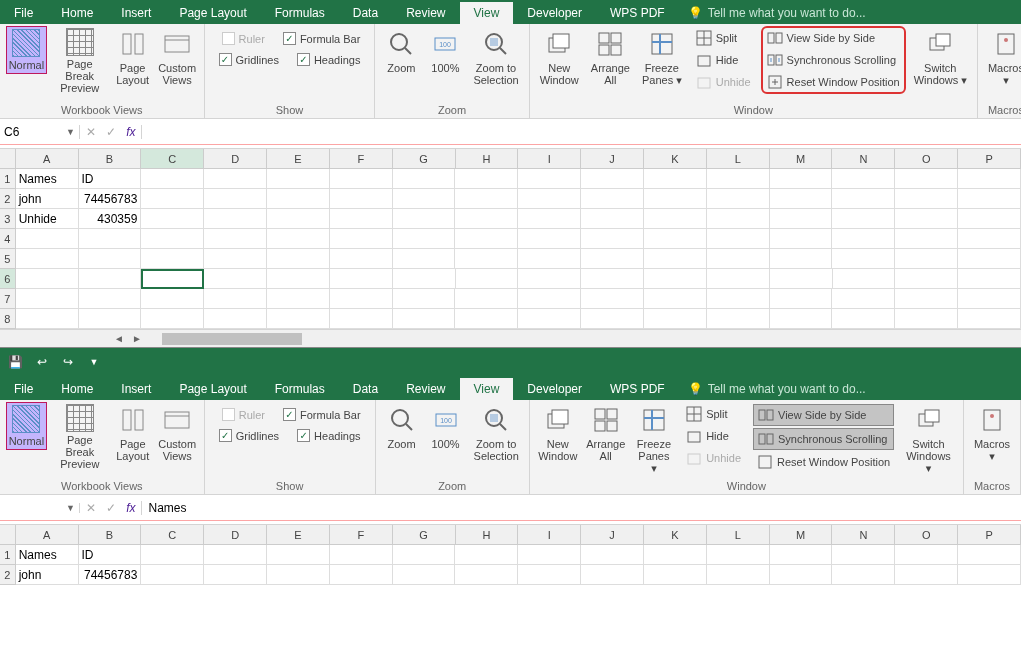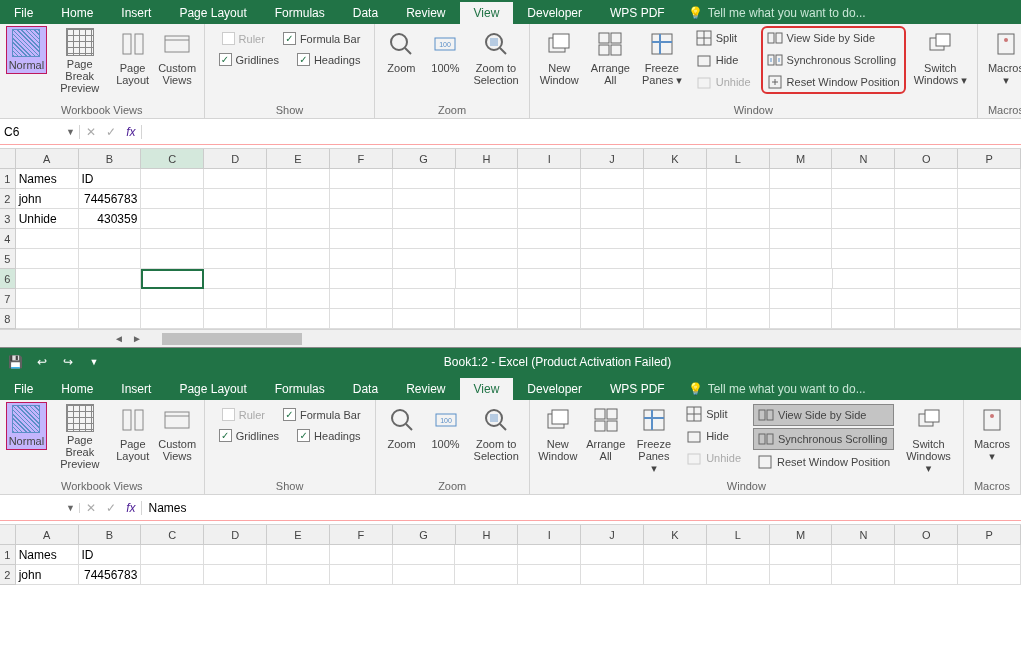--- a/index.html
+++ b/index.html
@@ -532,21 +532,20 @@
 
 <div class="excel-window bottom">
 
   <div class="title-bar">
     <div class="qat-icons">
       <span>💾</span>
       <span>↩</span>
       <span>↪</span>
       <span style="font-size:9px;">▼</span>
     </div>
-    <div class="title-text"><span>Book1:2 - Excel (Product Activation Failed)</span></div>
   </div>
 
   <div class="tabs">
     <div class="tab">File</div>
     <div class="tab">Home</div>
     <div class="tab">Insert</div>
     <div class="tab">Page Layout</div>
     <div class="tab">Formulas</div>
     <div class="tab">Data</div>
     <div class="tab">Review</div>

